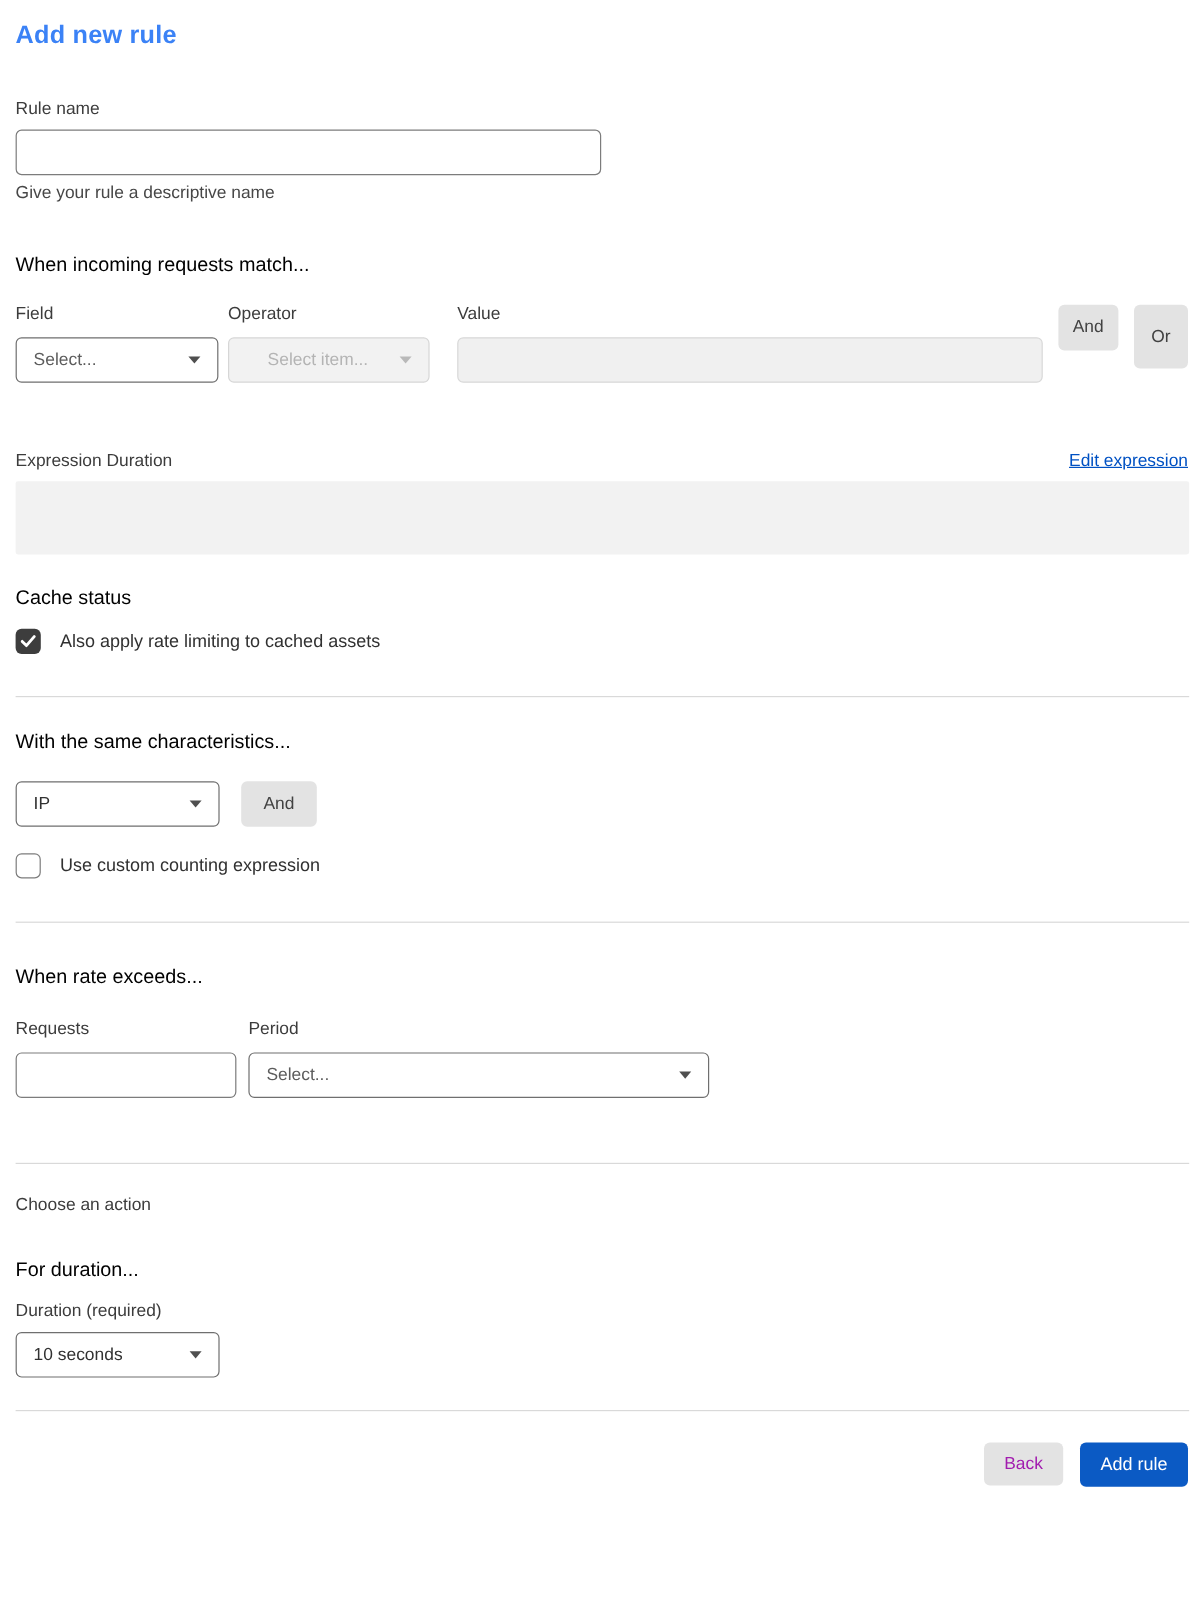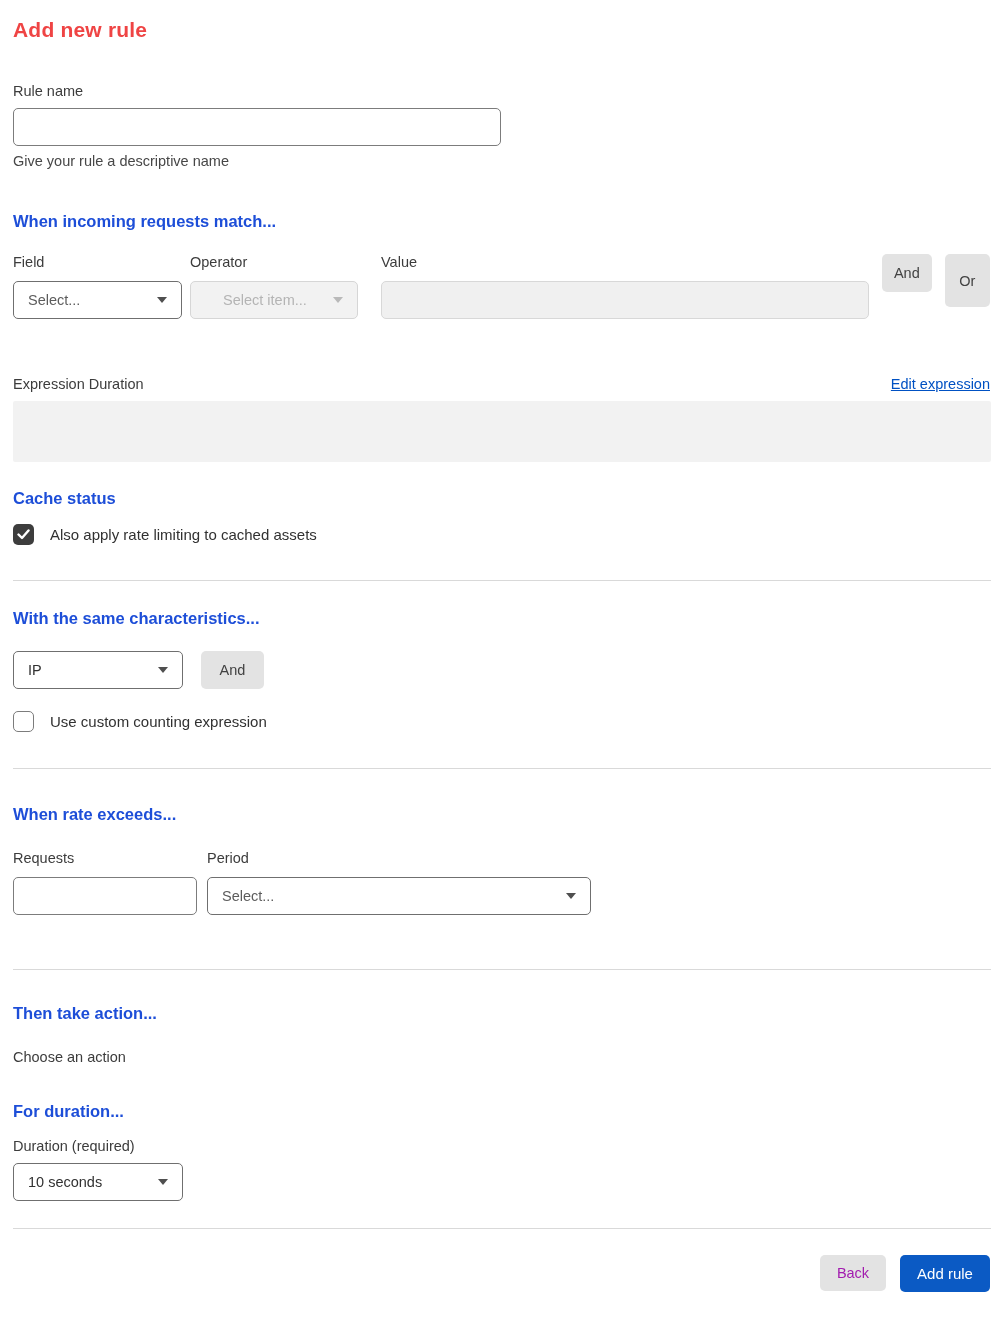--- a/index.html
+++ b/index.html
@@ -12,33 +12,33 @@
   }
   .page {
     width: 1002px;
     min-height: 1340px;
     padding: 18px 12px 20px 13px;
     position: relative;
   }
   .page-title {
     font-size: 21px;
     font-weight: 700;
-    color: #ef4444;
+    color: #3b82f6;
     letter-spacing: .2px;
   }
   .label {
     display: block;
     font-size: 14.5px;
     color: #3c3c3c;
     margin-bottom: 9px;
   }
   .section-heading {
     font-size: 16.5px;
-    font-weight: 700;
-    color: #1d4ed8;
+    font-weight: 400;
+    color: #000000;
   }
   .text-input {
     height: 38px;
     border: 1px solid #7c7c7c;
     border-radius: 5px;
     background: #fff;
     font-family: inherit;
     font-size: 14.5px;
     color: #313131;
     padding: 0 12px;
@@ -255,21 +255,20 @@
       <label class="label">Period</label>
       <div class="select" style="width:384px" role="combobox">
         <span class="placeholder">Select...</span>
         <span class="caret"></span>
       </div>
     </div>
   </div>
 
   <hr class="divider" style="margin-top:54px">
 
-  <h2 class="section-heading" style="margin-top:34px">Then take action...</h2>
   <div style="margin-top:26px">
     <label class="label">Choose an action</label>
   </div>
 
   <h2 class="section-heading" style="margin-top:37px">For duration...</h2>
   <div style="margin-top:17px">
     <label class="label">Duration (required)</label>
     <div class="select" style="width:170px" role="combobox">
       <span>10 seconds</span>
       <span class="caret"></span>

